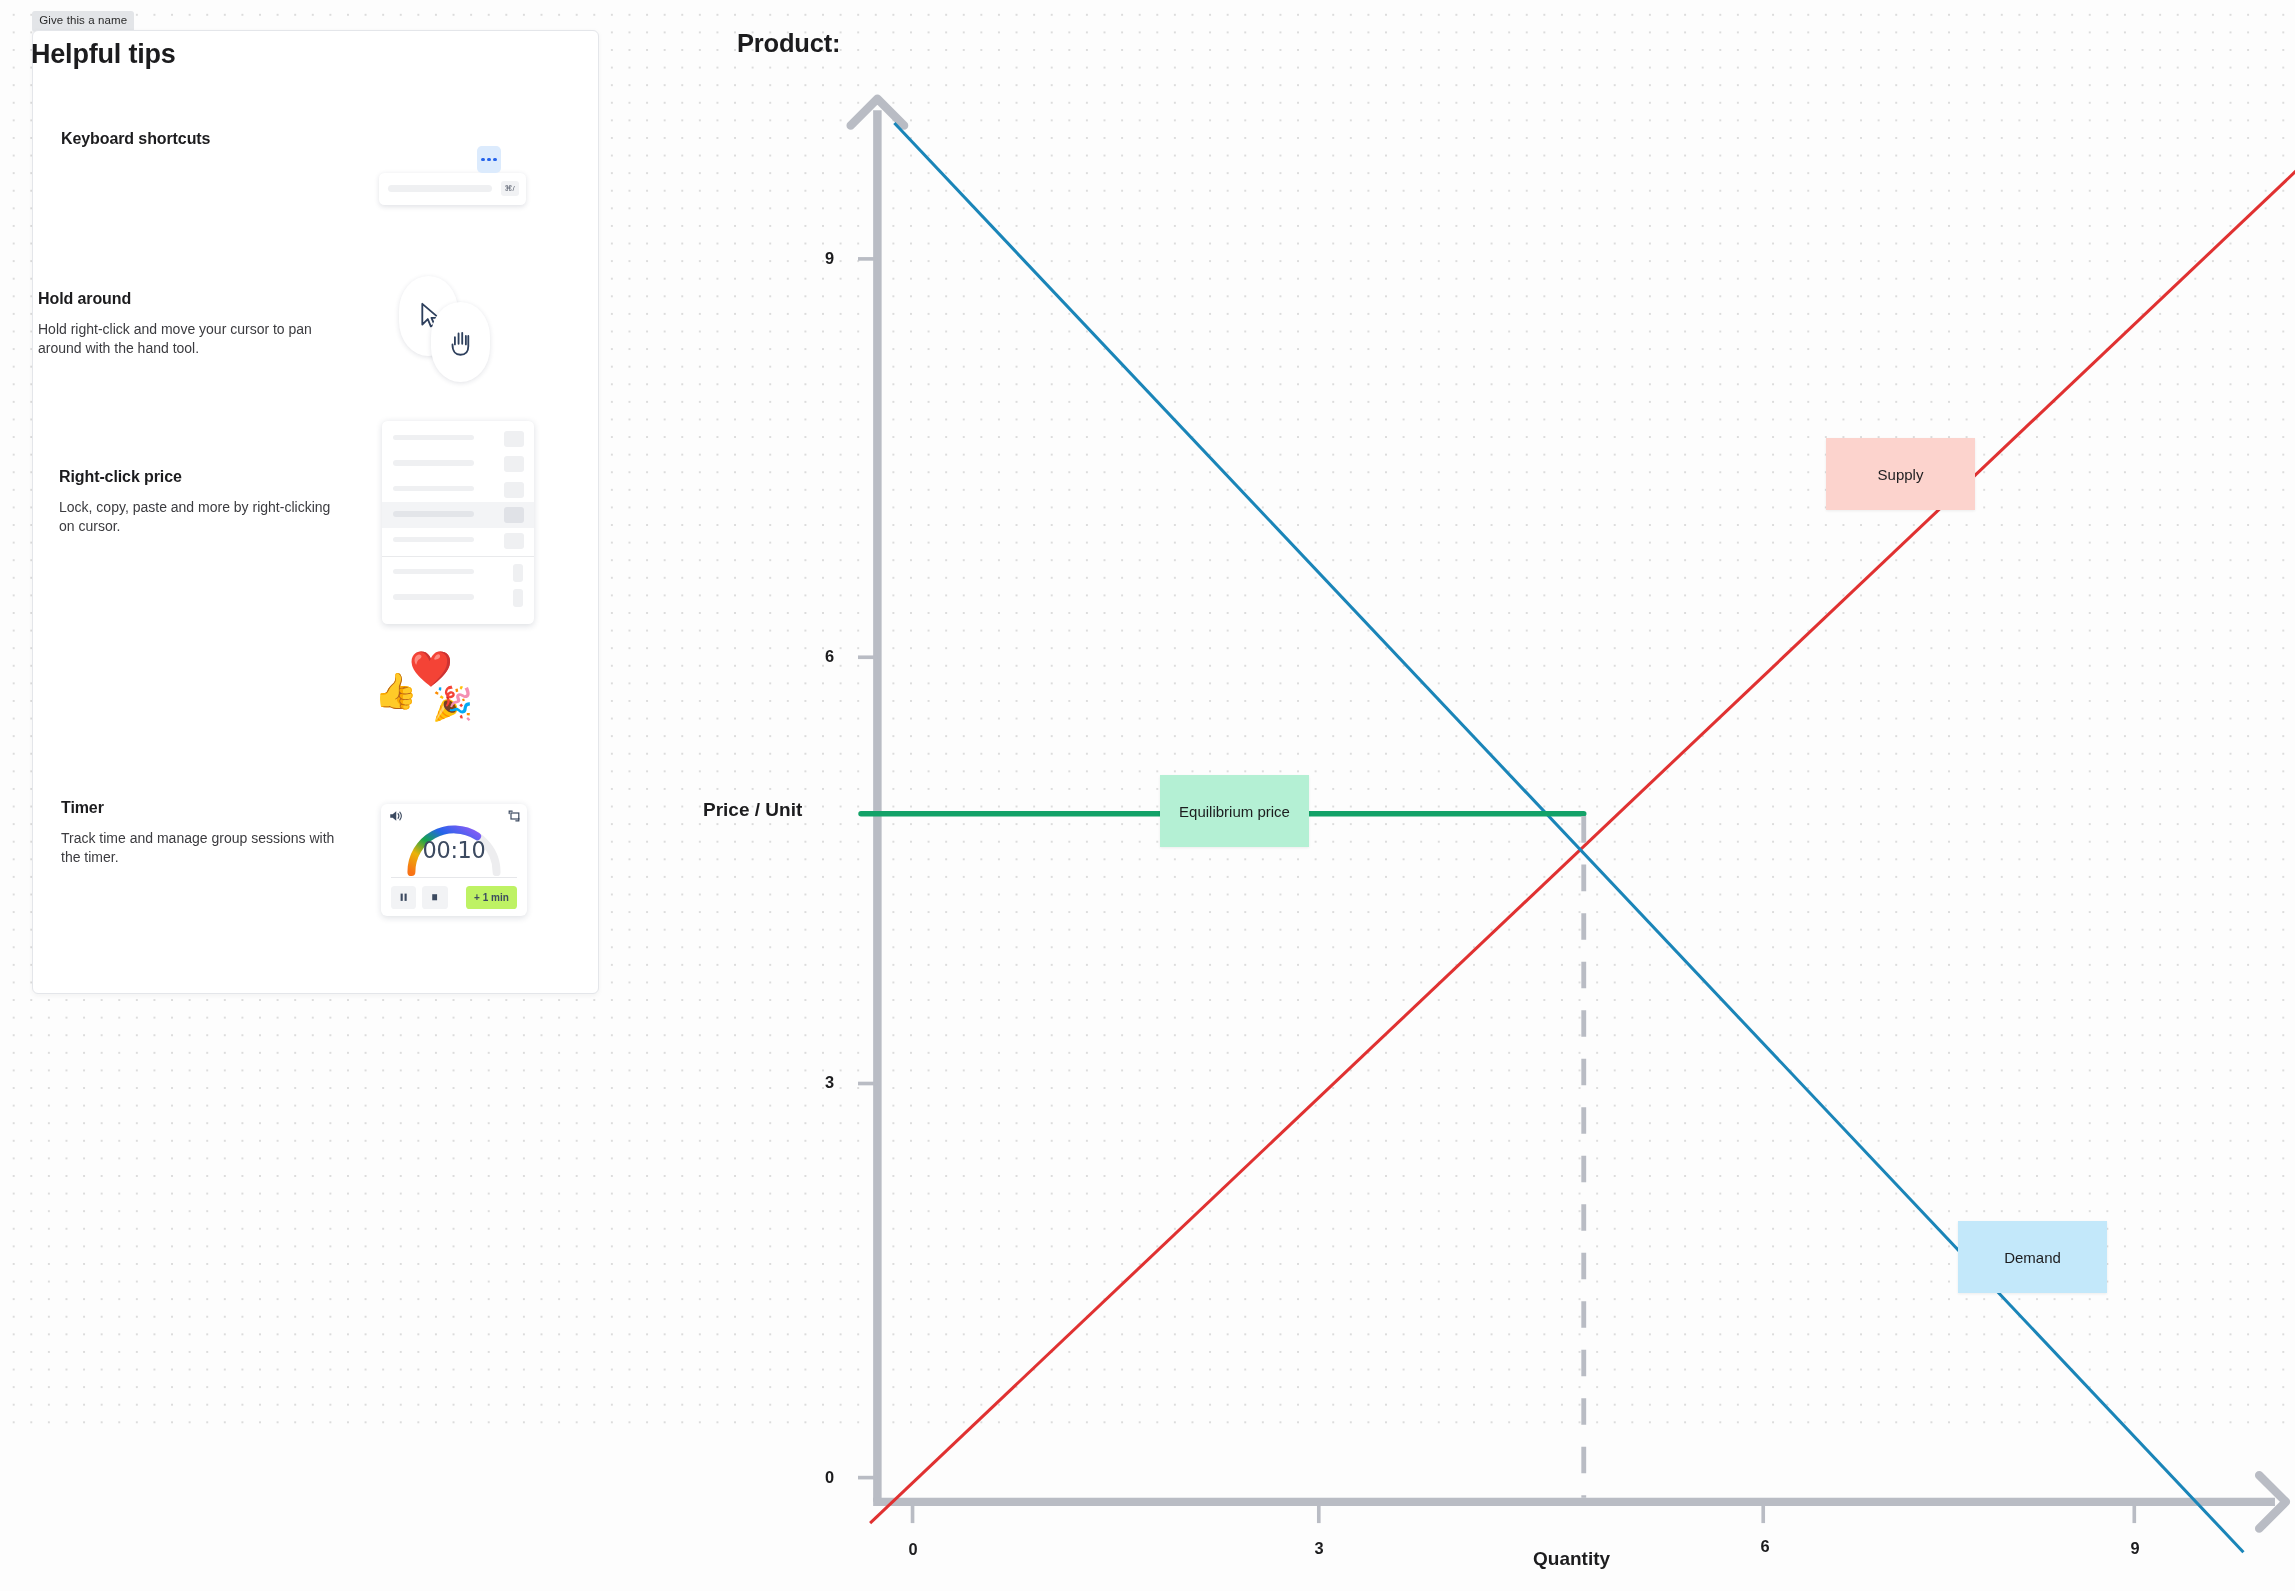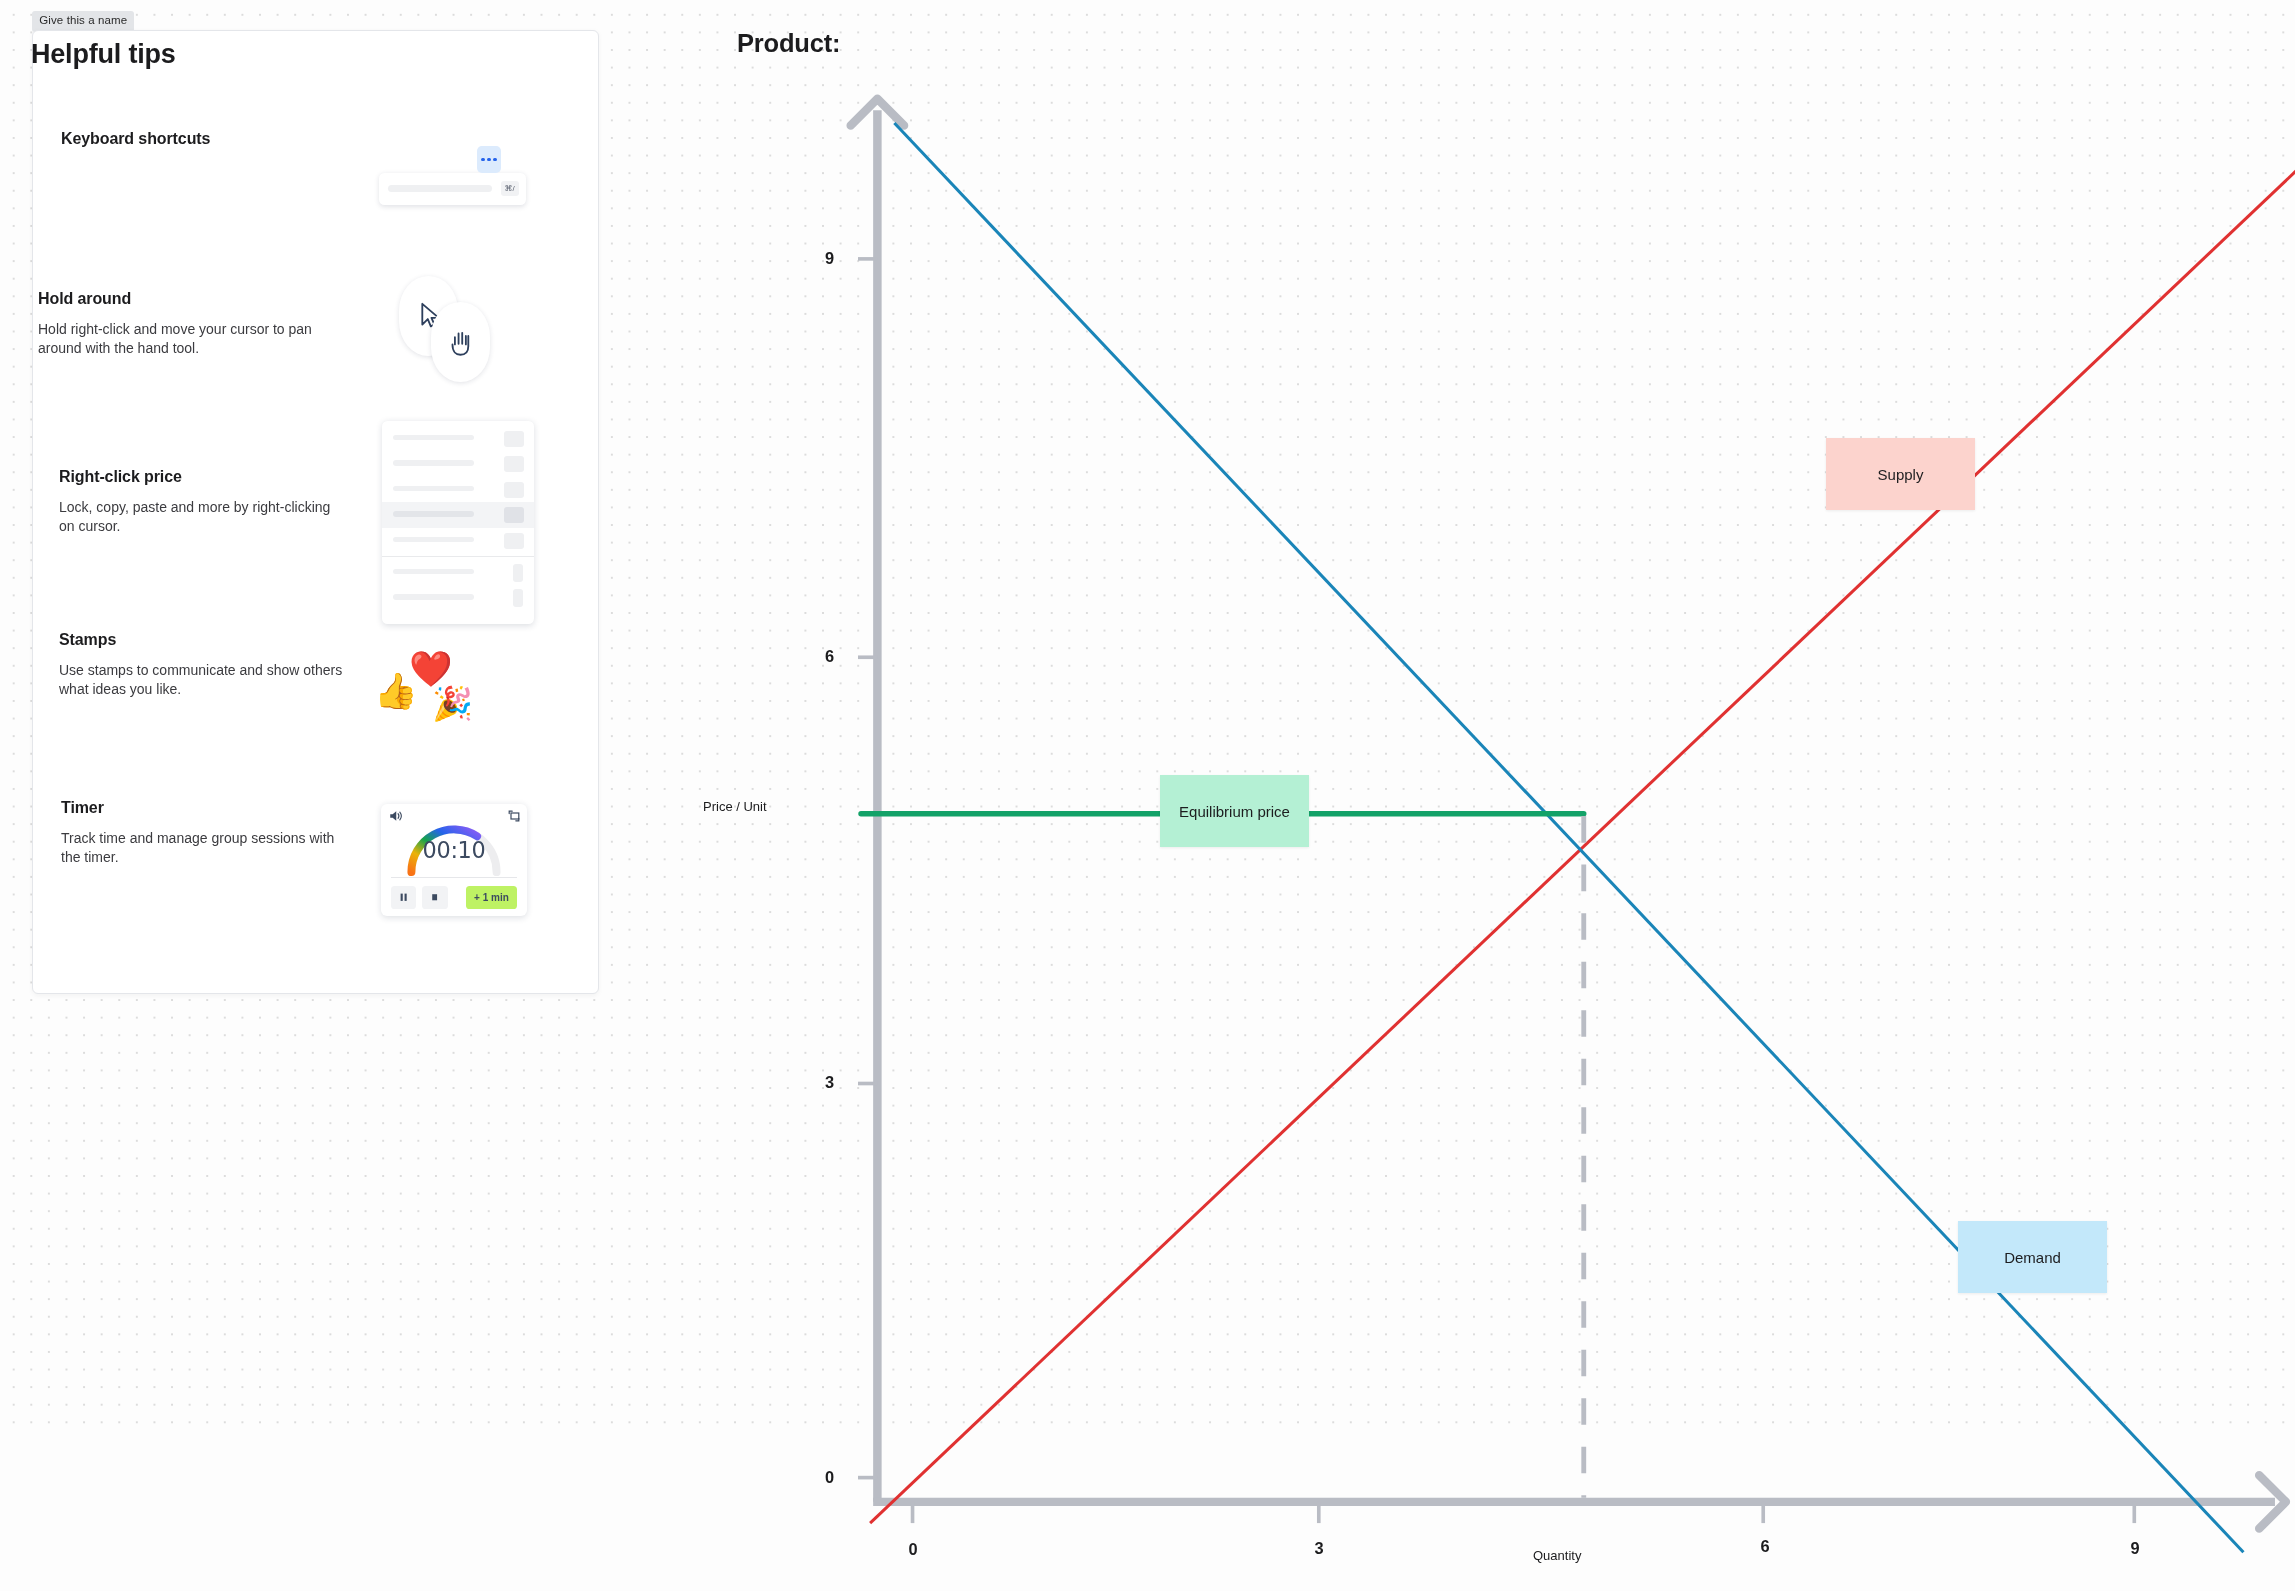--- a/index.html
+++ b/index.html
@@ -180,21 +180,21 @@
   
   .chart-title {
     position: absolute; left: 737px; top: 29px;
     font-size: 25.5px; font-weight: 700; color: #1c1c1e;
     letter-spacing: -0.2px;
   }
   .chart-svg { position: absolute; left: 0; top: 0; }
 
   .ax-label {
     position: absolute;
-    font-size: 13px; font-weight: 400; color: #1c1c1e;
+    font-size: 19px; font-weight: 700; color: #1c1c1e;
   }
   .ax-lbl-y { left: 703px; top: 799px; }
   .ax-lbl-x { left: 1533px; top: 1548px; }
 
   .tick {
     position: absolute;
     font-size: 16.4px; font-weight: 700; color: #1c1c1e;
     text-align: center;
   }
   .ty-9 { left: 825px; top: 249px; }
@@ -297,24 +297,20 @@
       <div class="rc-row">
           <div class="rc-bar"></div>
           <div class="rc-chip sm"></div>
         </div>
     </div>
     <svg class="cursor" style="left:72px; top:93px;" width="20.6" height="27" viewBox="0 0 34 44">
       <path d="M2 1 L2 32 L10 25 L15 38 L21 35 L16 23 L26 23 Z" fill="#0b0b0d" stroke="#ffffff" stroke-width="2.2" stroke-linejoin="round"></path>
     </svg>
   </div>
 
-  <div class="tip tip-st">
-    <div class="tip-head">Stamps</div>
-    <div class="tip-body">Use stamps to communicate and show others what ideas you like.</div>
-  </div>
   <div class="ill ill-st">
     <div class="stamp" style="left:7.3px; top:27px; font-size:35px; line-height:1;">👍</div>
     <div class="stamp" style="left:42px; top:4.9px; font-size:35px; line-height:1;">❤️</div>
     <div class="stamp" style="left:65px; top:41px; font-size:33px; line-height:1;">🎉</div>
   </div>
 
   <div class="tip tip-tm">
     <div class="tip-head">Timer</div>
     <div class="tip-body">Track time and manage group sessions with the timer.</div>
   </div>

